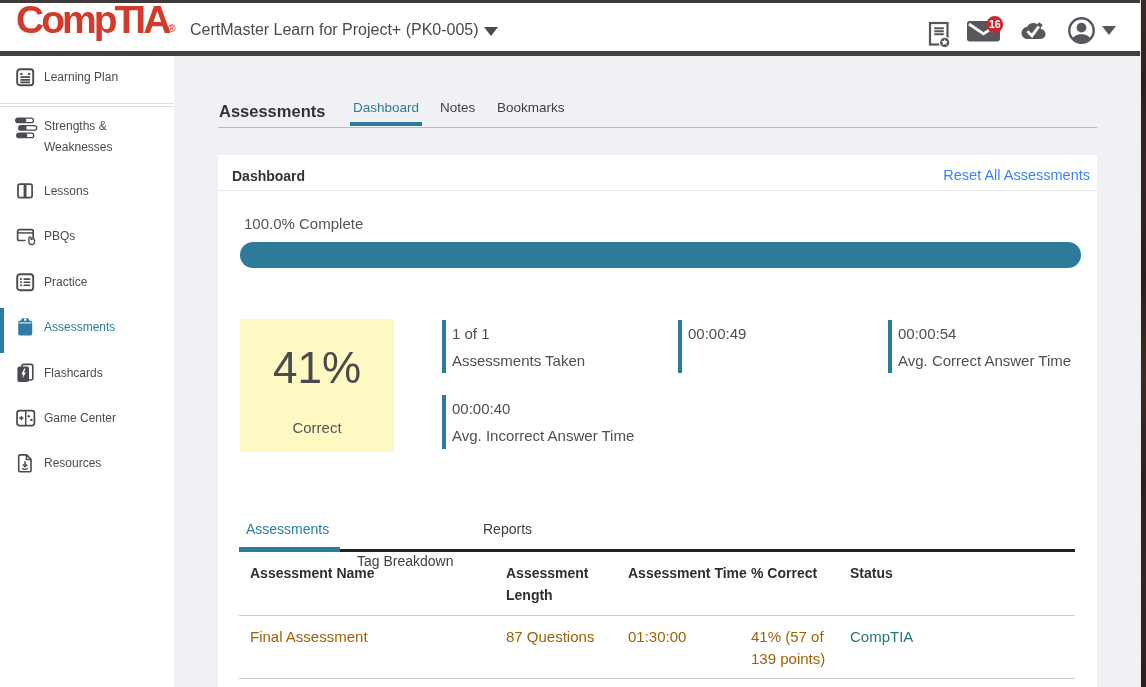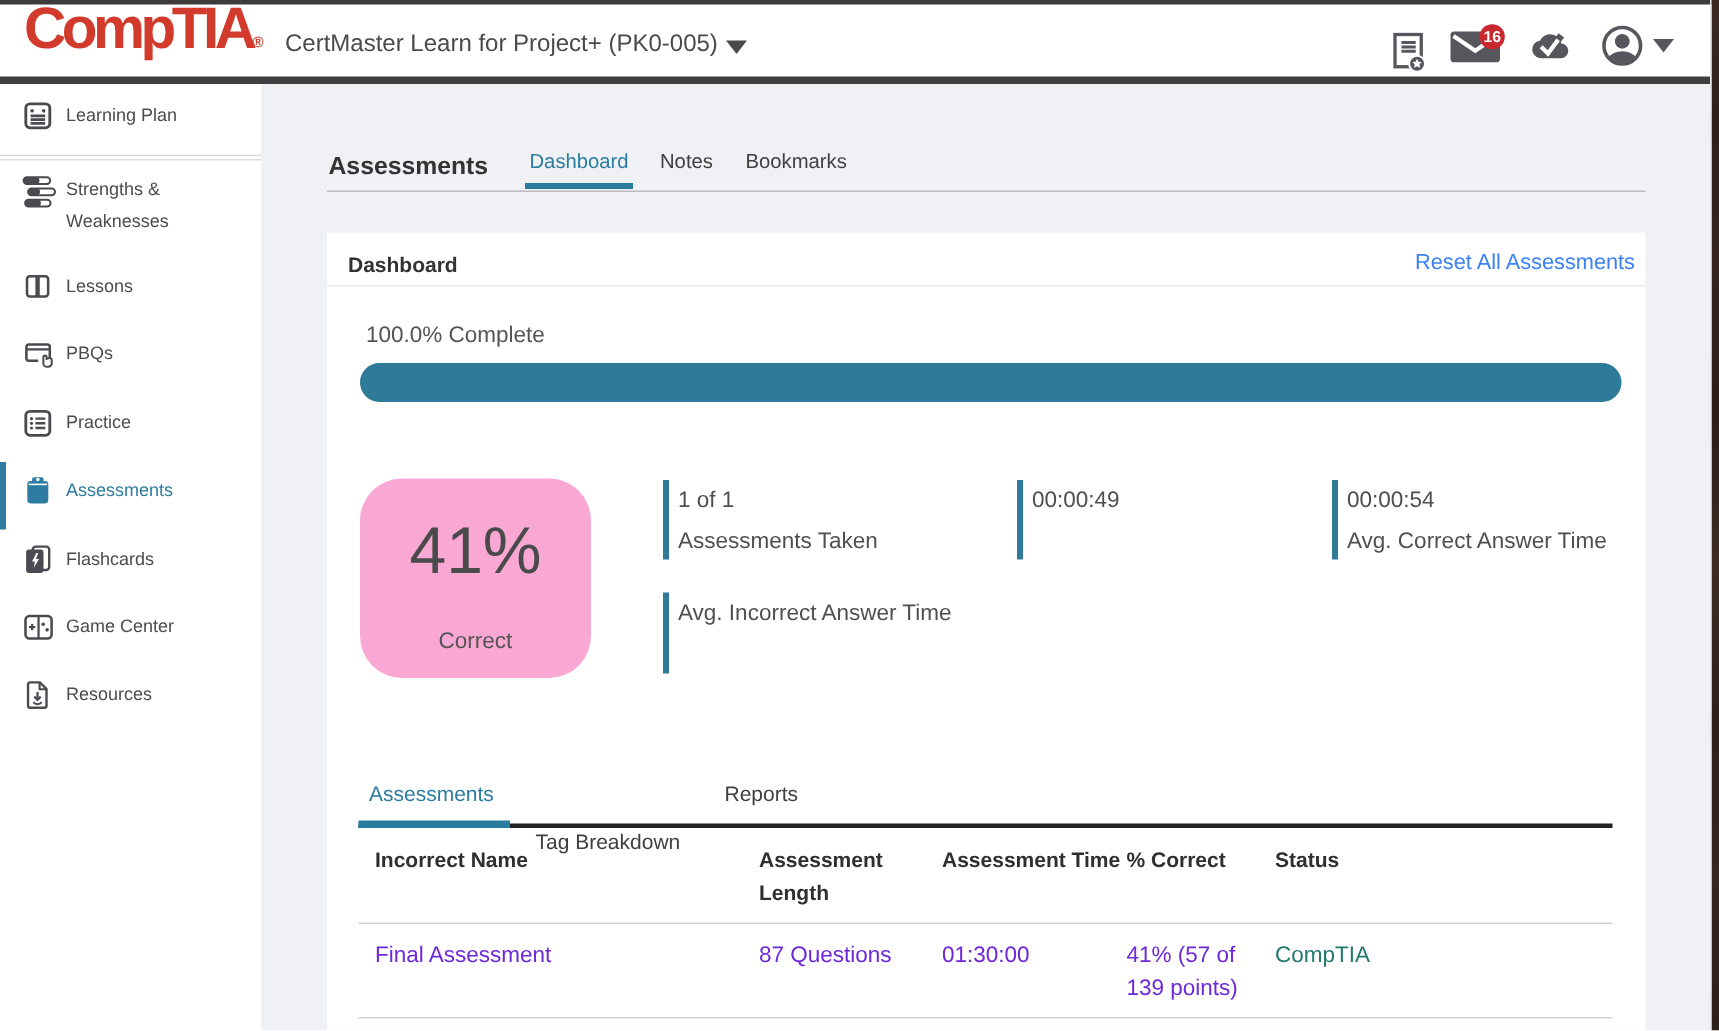--- a/index.html
+++ b/index.html
@@ -31,33 +31,33 @@
 .toptab.active{color:#2b7da0;}
 #toptabline{left:44px;top:71px;width:879px;height:1px;background:#babac2;}
 #dashunderline{left:176px;top:66px;width:72px;height:4px;background:#2b7da0;z-index:2;}
 
 #card{left:44px;top:99px;width:879px;height:532px;background:#fff;}
 #cardhead{left:0;top:0;width:879px;height:36px;border-bottom:1px solid #e9e9eb;}
 #cardtitle{left:14px;top:13px;font-size:14px;font-weight:bold;color:#333;}
 #reset{right:7px;top:12px;font-size:14.5px;color:#3b82f6;}
 #pctcomplete{left:26px;top:60px;font-size:15px;color:#555;}
 #pbar{left:22px;top:87px;width:841px;height:26px;border-radius:13px;background:#2e7b99;}
-#graybox{left:22px;top:164px;width:154px;height:133px;background:#f9a8d4;text-align:center;border-radius:28px;}
+#graybox{left:22px;top:164px;width:154px;height:133px;background:#fef9c3;text-align:center;}
 #pct41{position:absolute;left:0;width:154px;top:24px;font-size:44px;color:#4a4a4a;text-align:center;}
 #correct{position:absolute;left:0;width:154px;top:100px;font-size:15px;color:#555;text-align:center;}
 .stat{position:absolute;border-left:4px solid #2e7b99;padding-left:6px;font-size:15px;color:#4f4f4f;line-height:27px;}
 .stat .v{display:block;}
 
 .itab{position:absolute;top:366px;font-size:14px;color:#3f3f3f;}
 .itab.active{color:#2b7da0;}
 #itabline{left:21px;top:394px;width:836px;height:2.5px;background:#222;}
 #iunderline{left:21px;top:391.5px;width:101px;height:5px;background:#2b7da0;z-index:2;}
 .tline{position:absolute;left:21px;width:836px;height:1px;background:#ccd0d5;}
 .th{position:absolute;font-size:14px;font-weight:bold;color:#2f2f2f;line-height:22px;}
-.td{position:absolute;font-size:15px;color:#6d28d9;line-height:22px;}
+.td{position:absolute;font-size:15px;color:#a16207;line-height:22px;}
 .teal{color:#22796e;}
 </style>
 </head>
 <body>
 <div class="abs" id="topstrip"></div>
 <div class="abs" id="rightstrip"></div>
 
 <div class="abs" id="header">
   <div class="abs" id="logo">CompTIA<span class="r">®</span></div>
   <div class="abs" id="ctitle">CertMaster Learn for Project+ (PK0-005)</div>
@@ -206,30 +206,31 @@
         <span class="v">Assessments Taken</span>
       </div>
     <div class="stat" style="left:447px;top:165px;height:53px;margin-left:13px;">
         <span class="v">00:00:49</span>
       </div>
     <div class="stat" style="left:670px;top:165px;height:53px;">
         <span class="v">00:00:54</span>
         <span class="v">Avg. Correct Answer Time</span>
       </div>
     <div class="stat" style="left:224px;top:240px;height:54px;">
+        <span class="v">00:00:40</span>
         <span class="v">Avg. Incorrect Answer Time</span>
       </div>
 
     <div class="itab active" style="left:28px;">Assessments</div>
     <div class="itab" style="left:139px;margin-top:32px;">Tag Breakdown</div>
     <div class="itab" style="left:265px;">Reports</div>
     <div class="abs" id="iunderline"></div>
     <div class="abs" id="itabline"></div>
 
-    <div class="th" style="left:32px;top:407px;">Incorrect Name</div>
+    <div class="th" style="left:32px;top:407px;">Assessment Name</div>
     <div class="th" style="left:288px;top:407px;width:100px;">Assessment Length</div>
     <div class="th" style="left:410px;top:407px;">Assessment Time</div>
     <div class="th" style="left:533px;top:407px;">% Correct</div>
     <div class="th" style="left:632px;top:407px;">Status</div>
     <div class="tline" style="top:460px;"></div>
     <div class="td" style="left:32px;top:471px;">Final Assessment</div>
     <div class="td" style="left:288px;top:471px;">87 Questions</div>
     <div class="td" style="left:410px;top:471px;">01:30:00</div>
     <div class="td" style="left:533px;top:471px;width:100px;">41% (57 of 139 points)</div>
     <div class="td teal" style="left:632px;top:471px;">CompTIA</div>

